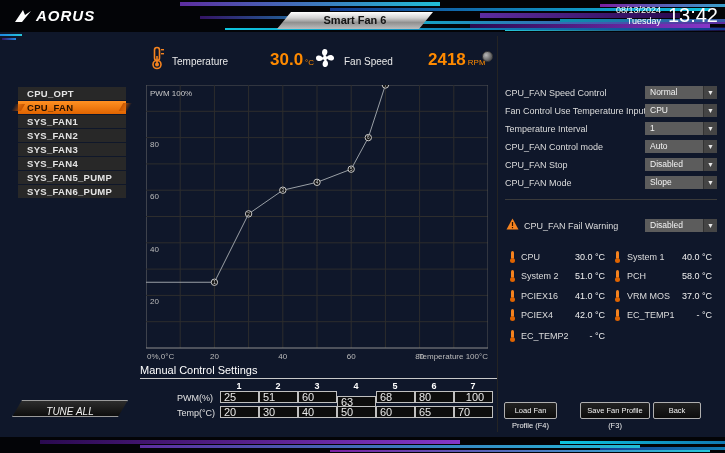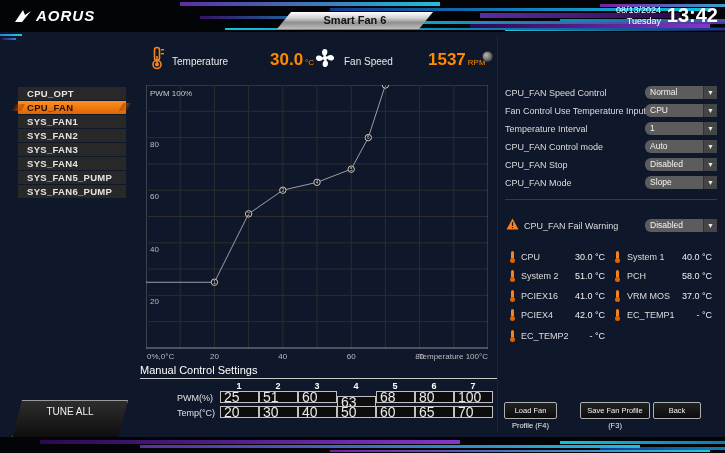--- a/index.html
+++ b/index.html
@@ -40,21 +40,21 @@
   .logo{position:absolute;left:14px;top:7px;display:flex;align-items:center;gap:4px;}
   .logo-text{color:#fff;font-style:italic;font-weight:800;font-size:15px;letter-spacing:1px;}
 
   
   .title-tab{position:absolute;left:277px;top:12px;width:156px;height:17px;line-height:17px;
     text-align:center;color:#141414;font-size:11px;font-weight:700;
     background:linear-gradient(180deg,#ffffff 0%,#d2d2d2 35%,#909090 62%,#bdbdbd 100%);
     clip-path:polygon(14px 0,100% 0,calc(100% - 14px) 100%,0 100%);}
 
   .date-block{position:absolute;right:64px;top:5px;text-align:right;color:#fff;font-size:9px;line-height:11px;}
-  .time{position:absolute;right:7px;top:4px;color:#fff;font-size:20px;font-weight:700;}
+  .time{position:absolute;right:7px;top:4px;color:#fff;font-size:20px;font-weight:400;}
 
   
   .thermo-icon{position:absolute;left:150px;top:46px;}
   .status-label{position:absolute;color:#e8e8e8;font-size:10px;}
   .lbl-temp{left:172px;top:56px;}
   .lbl-fan{left:344px;top:56px;}
   .status-value{position:absolute;color:#ff8a00;font-size:17px;font-weight:700;}
   .val-temp{left:270px;top:50px;}
   .val-fan{left:428px;top:50px;}
   .status-unit{font-size:8px;font-weight:400;margin-left:2px;}
@@ -65,41 +65,41 @@
   
   .fan-list{position:absolute;left:18px;top:87px;width:108px;}
   .fan-item{position:relative;height:13px;line-height:13px;margin-bottom:1px;background:#282828;
     color:#e4e4e4;font-size:9.5px;font-weight:700;letter-spacing:.3px;padding-left:9px;cursor:pointer;}
   .fan-item.selected{background:linear-gradient(180deg,#ff9023,#e06400);color:#261100;}
   .fan-item.selected::before{content:"";position:absolute;left:-5px;top:3px;width:10px;height:7px;
     background:linear-gradient(90deg,transparent,#c65400);transform:skewX(-30deg);}
   .fan-item.selected::after{content:"";position:absolute;right:-4px;top:2px;width:9px;height:8px;
     background:linear-gradient(90deg,#c65400,transparent);transform:skewX(-30deg);}
 
-  .tune-all{position:absolute;left:12px;top:400px;width:116px;height:39px;line-height:21px;text-align:center;
+  .tune-all{position:absolute;left:12px;top:400px;width:116px;height:17px;line-height:21px;text-align:center;
     font-size:10px;color:#f0f0f0;background:linear-gradient(180deg,#2d2d2d,#0d0d0d);
     border:1px solid #9a9a9a;box-sizing:border-box;cursor:pointer;
-    clip-path:polygon(10px 0,100% 0,calc(100% - 10px) 100%,0 100%);}
+    clip-path:polygon(10px 0,100% 0,calc(100% - 10px) 100%,0 100%);font-style:italic;}
 
   
   .graph-wrap{position:absolute;left:146px;top:85px;width:342px;height:277px;}
 
   
   .mcs{position:absolute;left:140px;top:364px;width:357px;height:58px;}
   .mcs-title{position:absolute;left:0;top:0;font-size:11px;color:#fff;}
   .mcs-rule{position:absolute;left:0;top:14px;width:357px;height:1px;background:#c9c9c9;}
   .mcs-colhead{position:absolute;top:17px;width:38px;text-align:center;font-size:9px;font-weight:700;color:#fff;}
   .mcs-rowlabel{position:absolute;left:0;font-size:9px;color:#e0e0e0;padding-left:37px;}
   .mcs-input{position:absolute;width:34px;height:10px;background:#0d0d0d;border:1px solid #c0c0c0;
-    color:#e8e8e8;font-size:14px;font-family:"Liberation Sans",sans-serif;padding:0 0 0 3px;}
+    color:#e8e8e8;font-size:11px;font-family:"Liberation Sans",sans-serif;padding:0 0 0 3px;}
 
   
   .vdivider{position:absolute;left:497px;top:36px;width:1px;height:396px;background:#242424;}
   .settings-row-label{position:absolute;left:505px;font-size:9px;color:#dcdcdc;}
-  .dropdown{position:absolute;left:645px;width:72px;height:13px;background:#5c5c5c;display:flex;cursor:pointer;border-radius:6px;}
+  .dropdown{position:absolute;left:645px;width:72px;height:13px;background:#5c5c5c;display:flex;cursor:pointer;}
   .dd-value{flex:1;font-size:8.5px;color:#f4f4f4;line-height:13px;padding-left:5px;}
   .dd-arrow{width:13px;background:#454545;border-left:1px solid #333;color:#e8e8e8;font-size:7px;
     line-height:13px;text-align:center;}
   .hdivider{position:absolute;left:505px;top:199px;width:212px;height:1px;background:#3a3a3a;}
 
   .warn-icon{position:absolute;left:506px;top:218px;}
 
   .temp-row-label{position:absolute;font-size:9px;color:#dcdcdc;}
   .temp-row-value{position:absolute;font-size:9px;color:#f0f0f0;text-align:right;width:60px;}
   .ticon{position:absolute;width:7px;height:12px;}
@@ -148,21 +148,21 @@
   <svg class="fan-icon" width="22" height="22" viewBox="0 0 24 24">
     <g fill="#fff">
       <circle cx="12" cy="12" r="2.4"></circle>
       <path d="M12 10.5 C 8.5 9.5, 7.5 4.5, 10.5 2.5 C 14 1, 16 5, 13.5 8.5 Z"></path>
       <path d="M13.5 12 C 14.5 8.5, 19.5 7.5, 21.5 10.5 C 23 14, 19 16, 15.5 13.5 Z"></path>
       <path d="M12 13.5 C 15.5 14.5, 16.5 19.5, 13.5 21.5 C 10 23, 8 19, 10.5 15.5 Z"></path>
       <path d="M10.5 12 C 9.5 15.5, 4.5 16.5, 2.5 13.5 C 1 10, 5 8, 8.5 10.5 Z"></path>
     </g>
   </svg>
   <span class="status-label lbl-fan">Fan Speed</span>
-  <span class="status-value val-fan"><span>1537</span><span class="status-unit">RPM</span></span>
+  <span class="status-value val-fan"><span>2418</span><span class="status-unit">RPM</span></span>
   <div class="gear-icon"></div>
 
   <div class="fan-list">
     <div class="fan-item"><span>CPU_OPT</span></div>
     <div class="fan-item selected"><span>CPU_FAN</span></div>
     <div class="fan-item"><span>SYS_FAN1</span></div>
     <div class="fan-item"><span>SYS_FAN2</span></div>
     <div class="fan-item"><span>SYS_FAN3</span></div>
     <div class="fan-item"><span>SYS_FAN4</span></div>
     <div class="fan-item"><span>SYS_FAN5_PUMP</span></div>
@@ -234,21 +234,21 @@
     <div class="mcs-colhead" style="left:275px">6</div>
     <div class="mcs-colhead" style="left:314px">7</div>
     <div class="mcs-rowlabel" style="top:29px">PWM(%)</div>
     <div class="mcs-rowlabel" style="top:44px">Temp(°C)</div>
     <input class="mcs-input" style="left: 80px; top: 27px;" value="25">
     <input class="mcs-input" style="left: 119px; top: 27px;" value="51">
     <input class="mcs-input" style="left: 158px; top: 27px;" value="60">
     <input class="mcs-input" style="left: 197px; top: 32px;" value="63">
     <input class="mcs-input" style="left: 236px; top: 27px;" value="68">
     <input class="mcs-input" style="left: 275px; top: 27px;" value="80">
-    <input class="mcs-input" style="left: 314px; top: 27px;" value="100">
+    <input class="mcs-input" style="left: 314px; top: 27px; text-align: center;" value="100">
     <input class="mcs-input" style="left: 80px; top: 42px;" value="20">
     <input class="mcs-input" style="left: 119px; top: 42px;" value="30">
     <input class="mcs-input" style="left: 158px; top: 42px;" value="40">
     <input class="mcs-input" style="left: 197px; top: 42px;" value="50">
     <input class="mcs-input" style="left: 236px; top: 42px;" value="60">
     <input class="mcs-input" style="left: 275px; top: 42px;" value="65">
     <input class="mcs-input" style="left: 314px; top: 42px;" value="70">
   </div>
 
   <div class="vdivider"></div>

